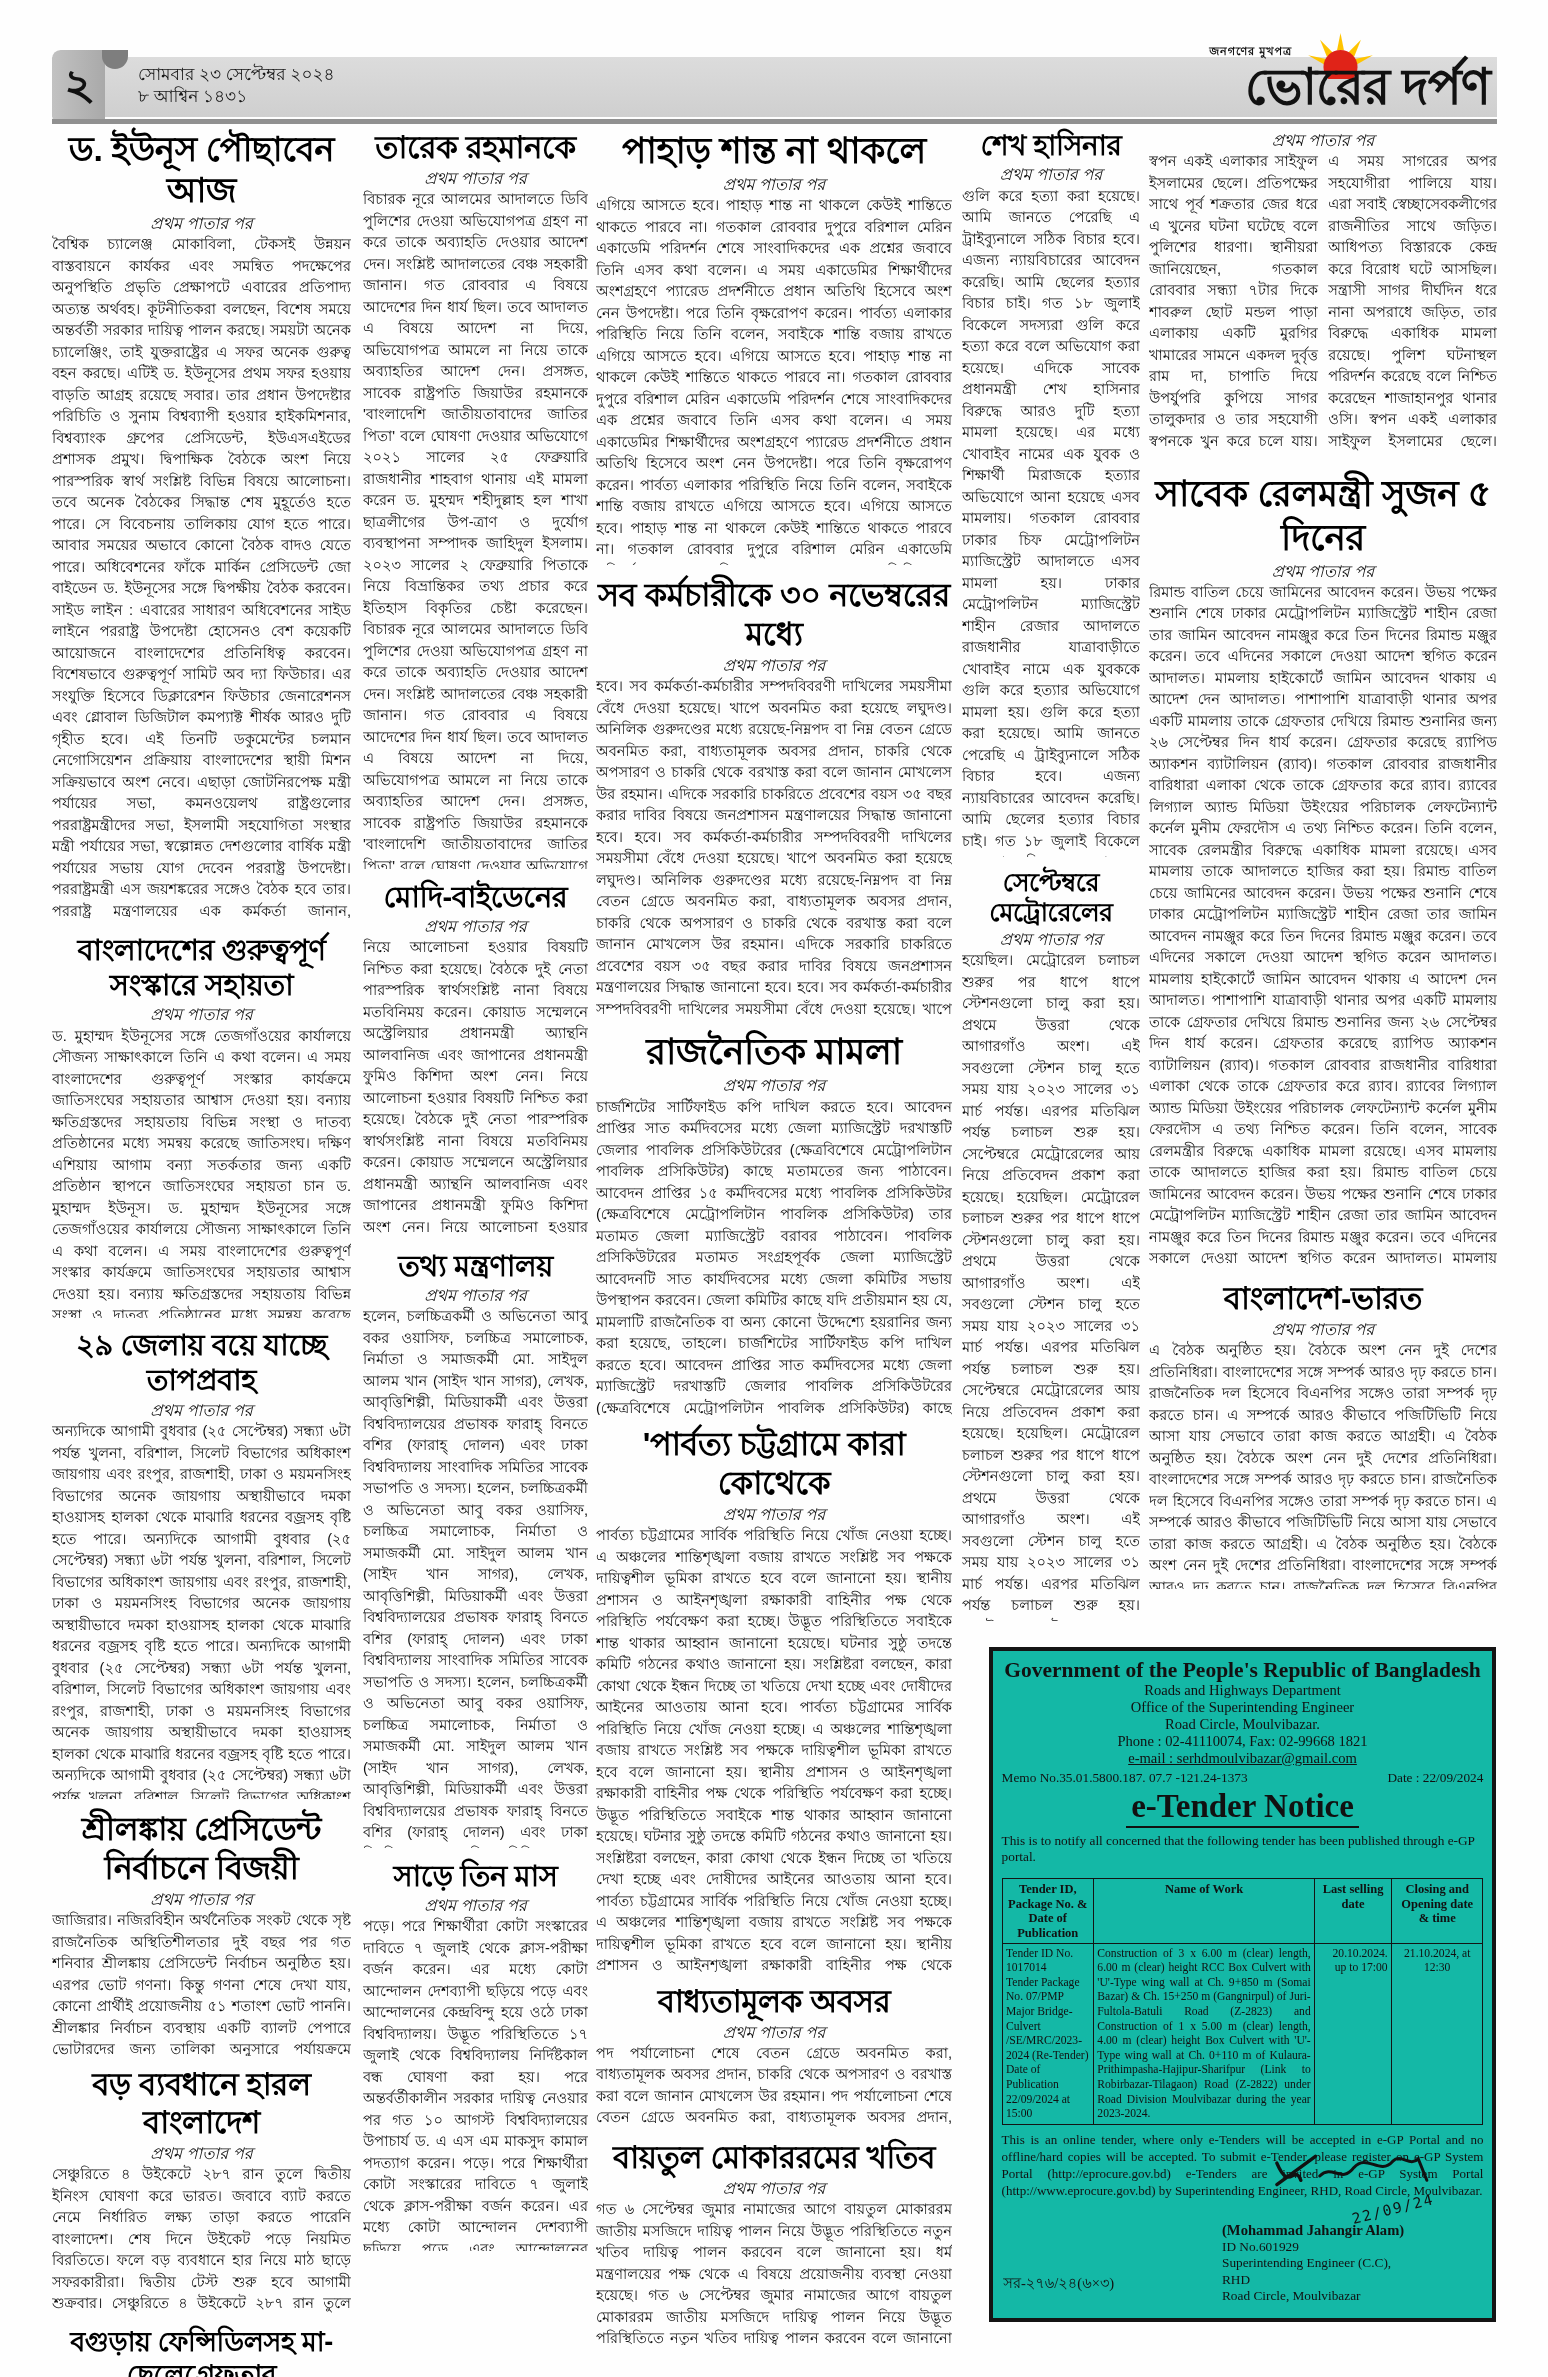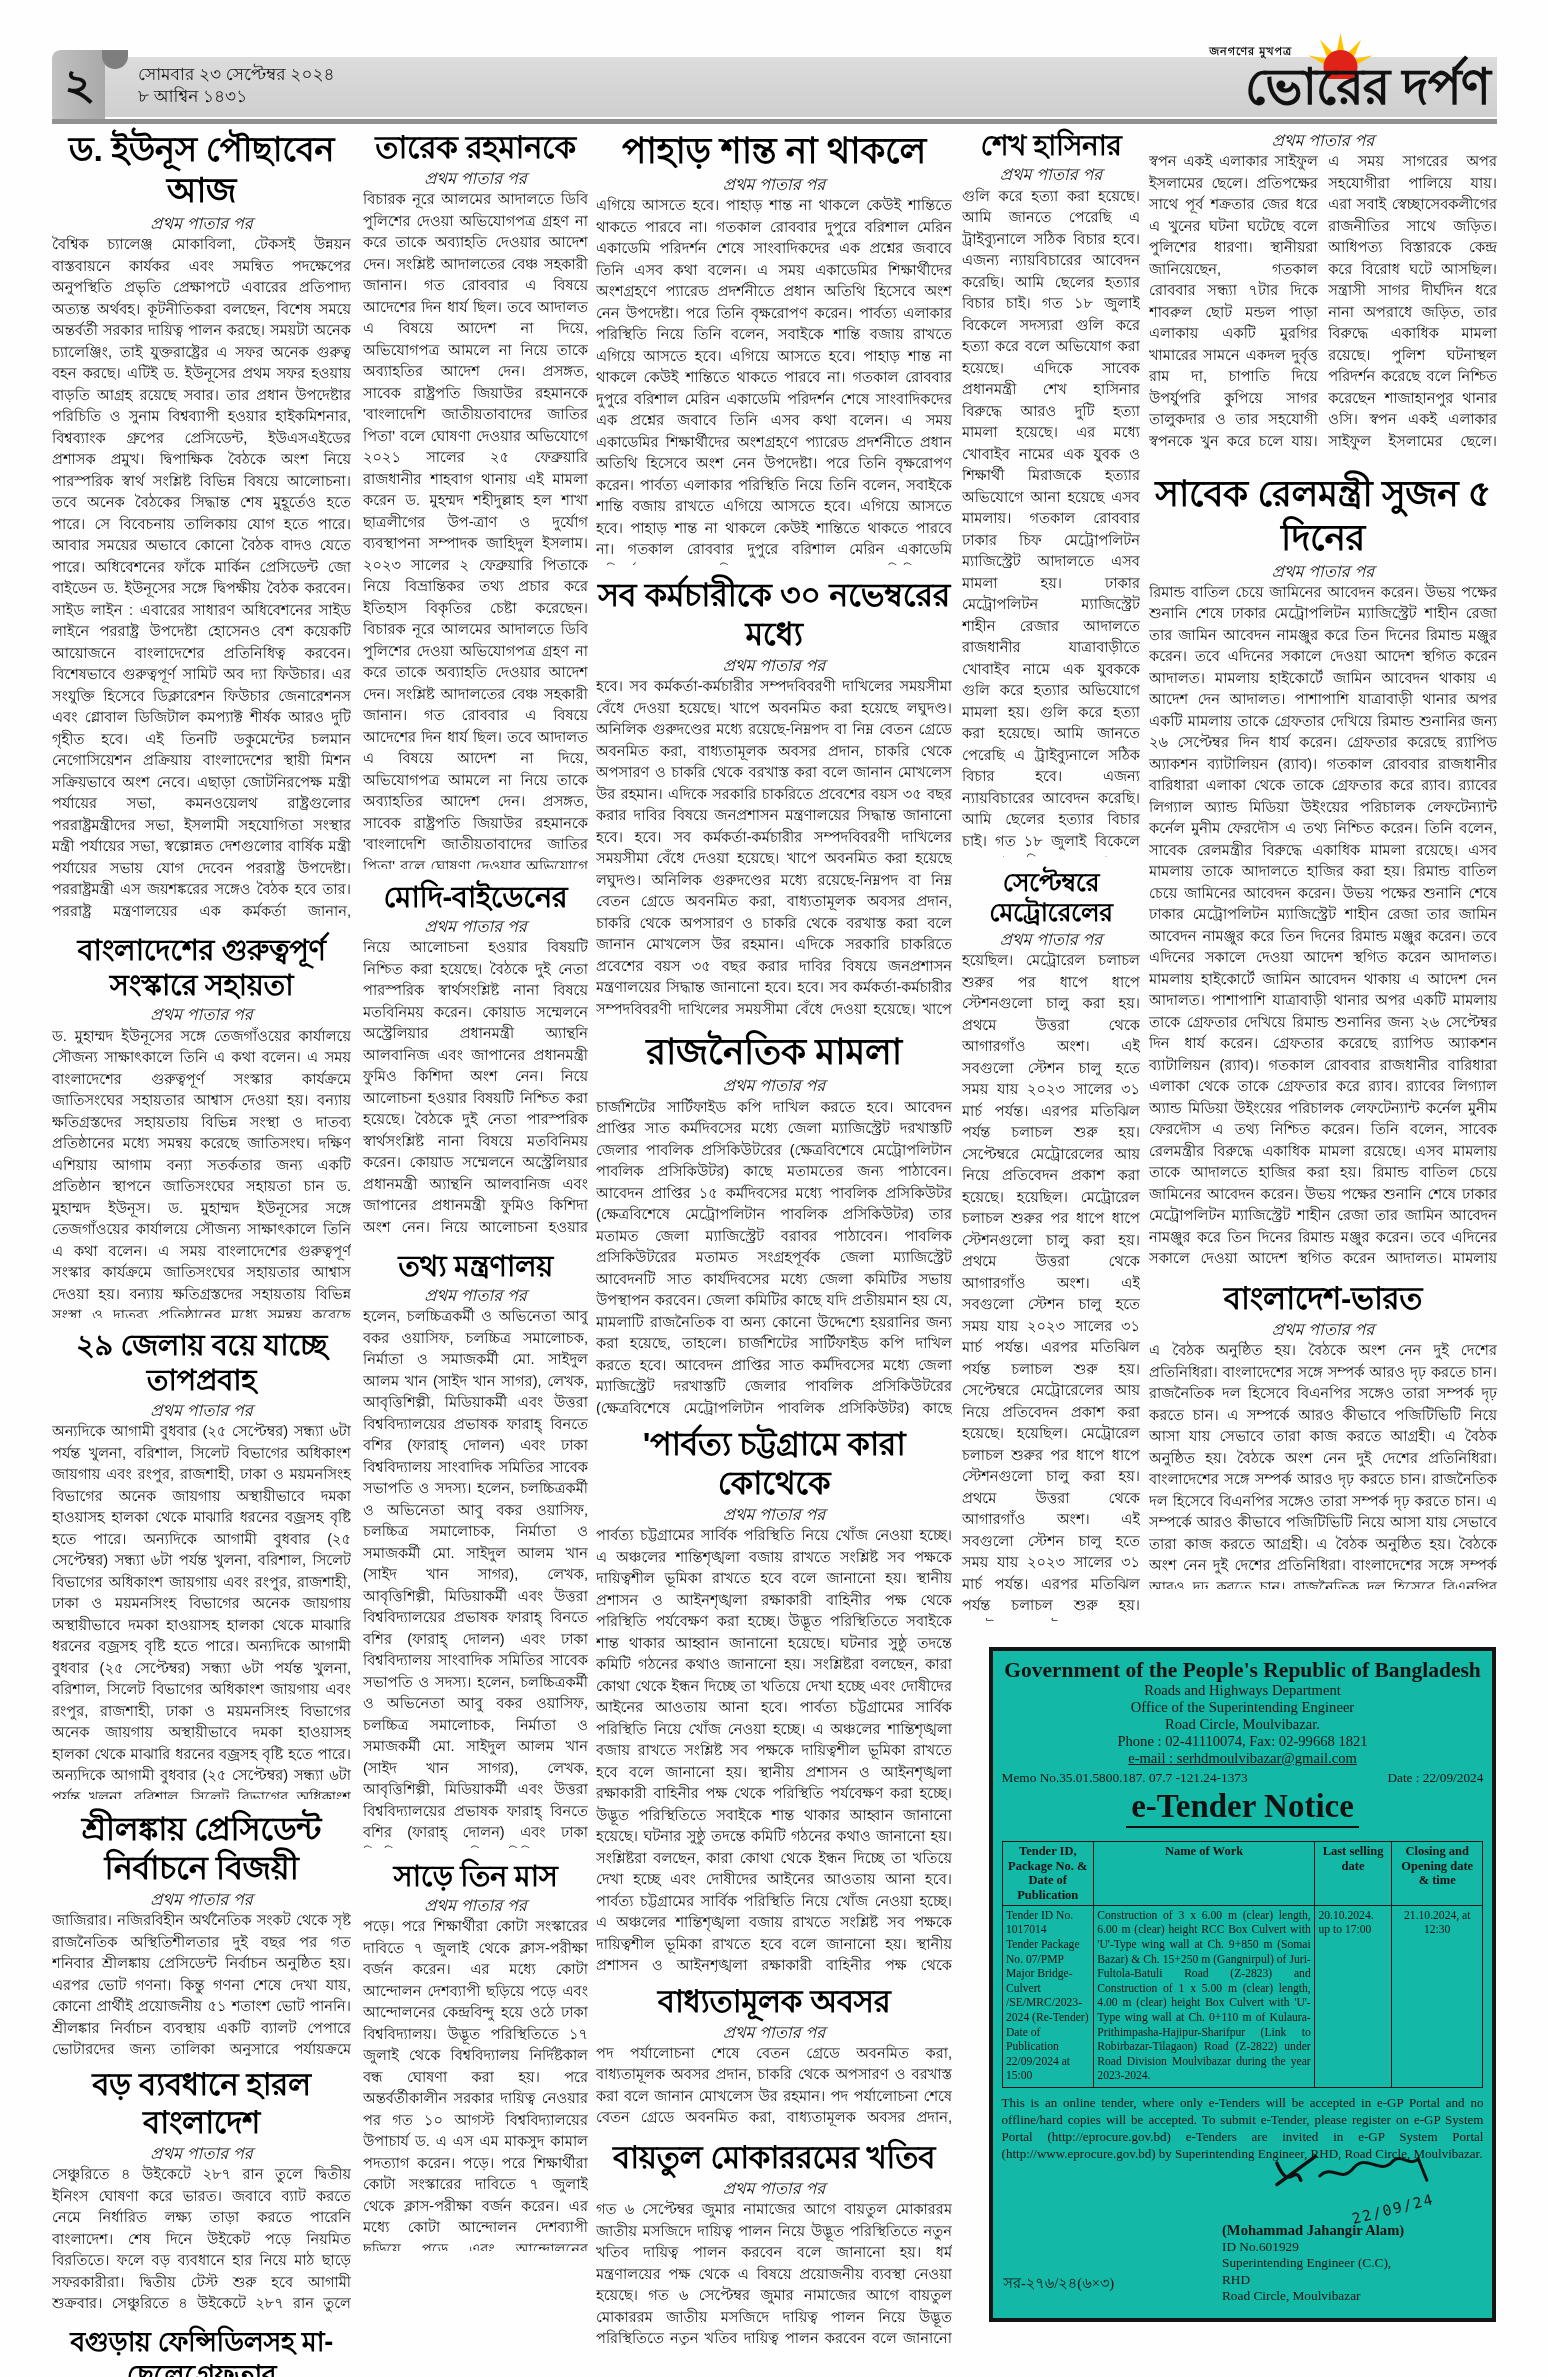--- a/index.html
+++ b/index.html
@@ -42,21 +42,21 @@
   .t-memo{display:flex; justify-content:space-between; font-size:13.3px; margin-top:3.4px;}
   .t-title{font-size:33px; font-weight:bold; display:inline-block; border-bottom:2.6px solid #111;
            padding:0 5.2px 1.7px 5.2px; line-height:36px; margin-top:1.7px;}
   .t-notify{font-size:13.3px; margin-top:5.2px; line-height:16.3px;}
   table.t-tab{border-collapse:collapse; width:100%; margin-top:13px;}
   table.t-tab th, table.t-tab td{border:1.7px solid #141414; padding:2.6px 3.4px; vertical-align:top;}
   table.t-tab th{font-size:12.5px; line-height:14.6px; text-align:center;}
   table.t-tab td{font-size:11.6px; line-height:14.6px;}
   td.t-id{white-space:pre-line; width:19%;}
   td.t-work{width:46%; text-align:justify;}
-  td.t-sell{width:16%; text-align:left;}
+  td.t-sell{width:16%; text-align:right;}
   td.t-close{width:19%; text-align:center;}
   .t-para{font-size:13px; line-height:17px; margin-top:6px; text-align:justify;}
   .t-sign{position:absolute; right:12px; bottom:13.8px; width:258px;}
   .t-signname{font-size:14.6px; font-weight:bold; line-height:17px;}
   .t-signline{font-size:13.3px; line-height:16.3px;}
   .t-footnote{position:absolute; left:10.3px; bottom:22.4px; font-size:14.6px;
               font-family:Liberation Serif, serif;}
   .sigdate{position:absolute; right:57px; bottom:101px; font-size:14.6px; transform:rotate(-14deg);
            font-family:"DejaVu Sans Mono", monospace; letter-spacing:1.7px;}
 </style>
@@ -213,20 +213,21 @@
     <div class="t-center t-sub">Road Circle, Moulvibazar.</div>
     <div class="t-center t-sub">Phone : 02-41110074, Fax: 02-99668 1821</div>
     <div class="t-center t-sub t-mail">e-mail : serhdmoulvibazar@gmail.com</div>
     <div class="t-memo">
       <span>Memo No.35.01.5800.187. 07.7 -121.24-1373</span>
       <span>Date : 22/09/2024</span>
     </div>
     <div class="t-center">
       <span class="t-title">e-Tender Notice</span>
     </div>
+    <div class="t-notify">This is to notify all concerned that the following tender has been published through e-GP portal.</div>
     <table class="t-tab">
       <tbody>
           <tr>
         <th>Tender ID, Package No. &amp; Date of Publication</th>
         <th>Name of Work</th>
         <th>Last selling date</th>
         <th>Closing and Opening date &amp; time</th>
       </tr>
       <tr>
         <td class="t-id">Tender ID No. 1017014

